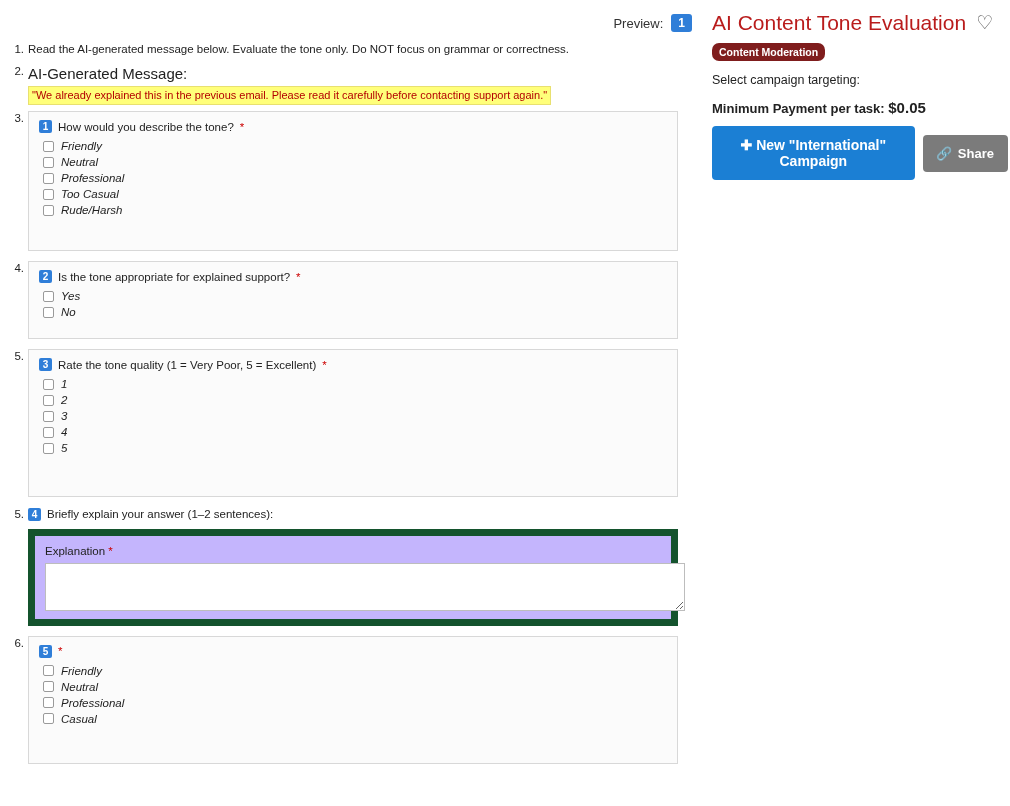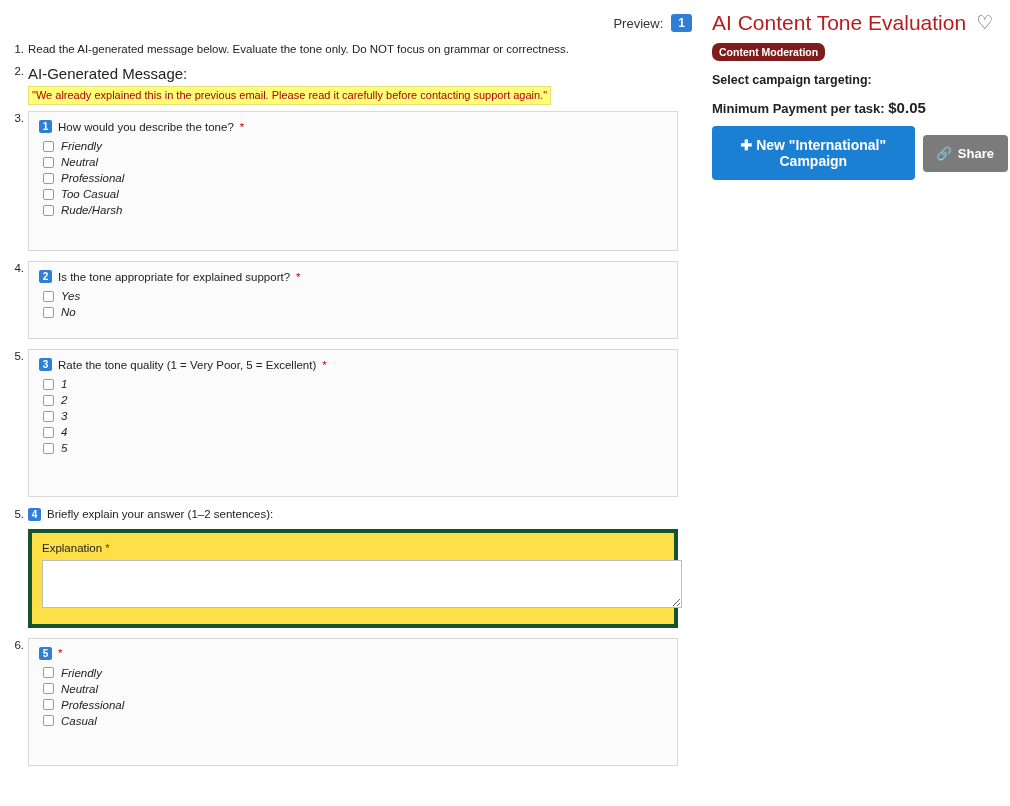--- a/index.html
+++ b/index.html
@@ -122,24 +122,24 @@
   .q2 { height: 78px; }
   .q3 { height: 148px; }
 
   .inline-q {
     display: flex;
     align-items: center;
     gap: 6px;
     font-size: 11.5px;
   }
   .ta-wrap {
-    border: 4px solid #14532d;
-    background: #fde047;
+    border: 7px solid #14532d;
+    background: #c4b5fd;
     margin: 4px 0 0 20px;
-    padding: 9px 10px 12px 10px;
+    padding: 9px 10px 4px 10px;
     width: 650px;
   }
   .ta-label {
     font-size: 11.5px;
     margin-bottom: 6px;
   }
   textarea.expl {
     width: 640px;
     height: 48px;
     border: 1px solid #bdbdbd;
@@ -180,21 +180,21 @@
     background: #7f1d1d;
     color: #fff;
     font-size: 10.5px;
     font-weight: bold;
     padding: 3px 7px;
     border-radius: 7px;
     margin-top: 8px;
   }
   .sec-label {
     font-size: 12.5px;
-    font-weight: bold;
+    font-weight: normal;
     color: #222;
     margin: 12px 0 9px 0;
   }
   .chips {
     display: flex;
     flex-wrap: wrap;
     gap: 6px;
     width: 290px;
   }
   .chip {

